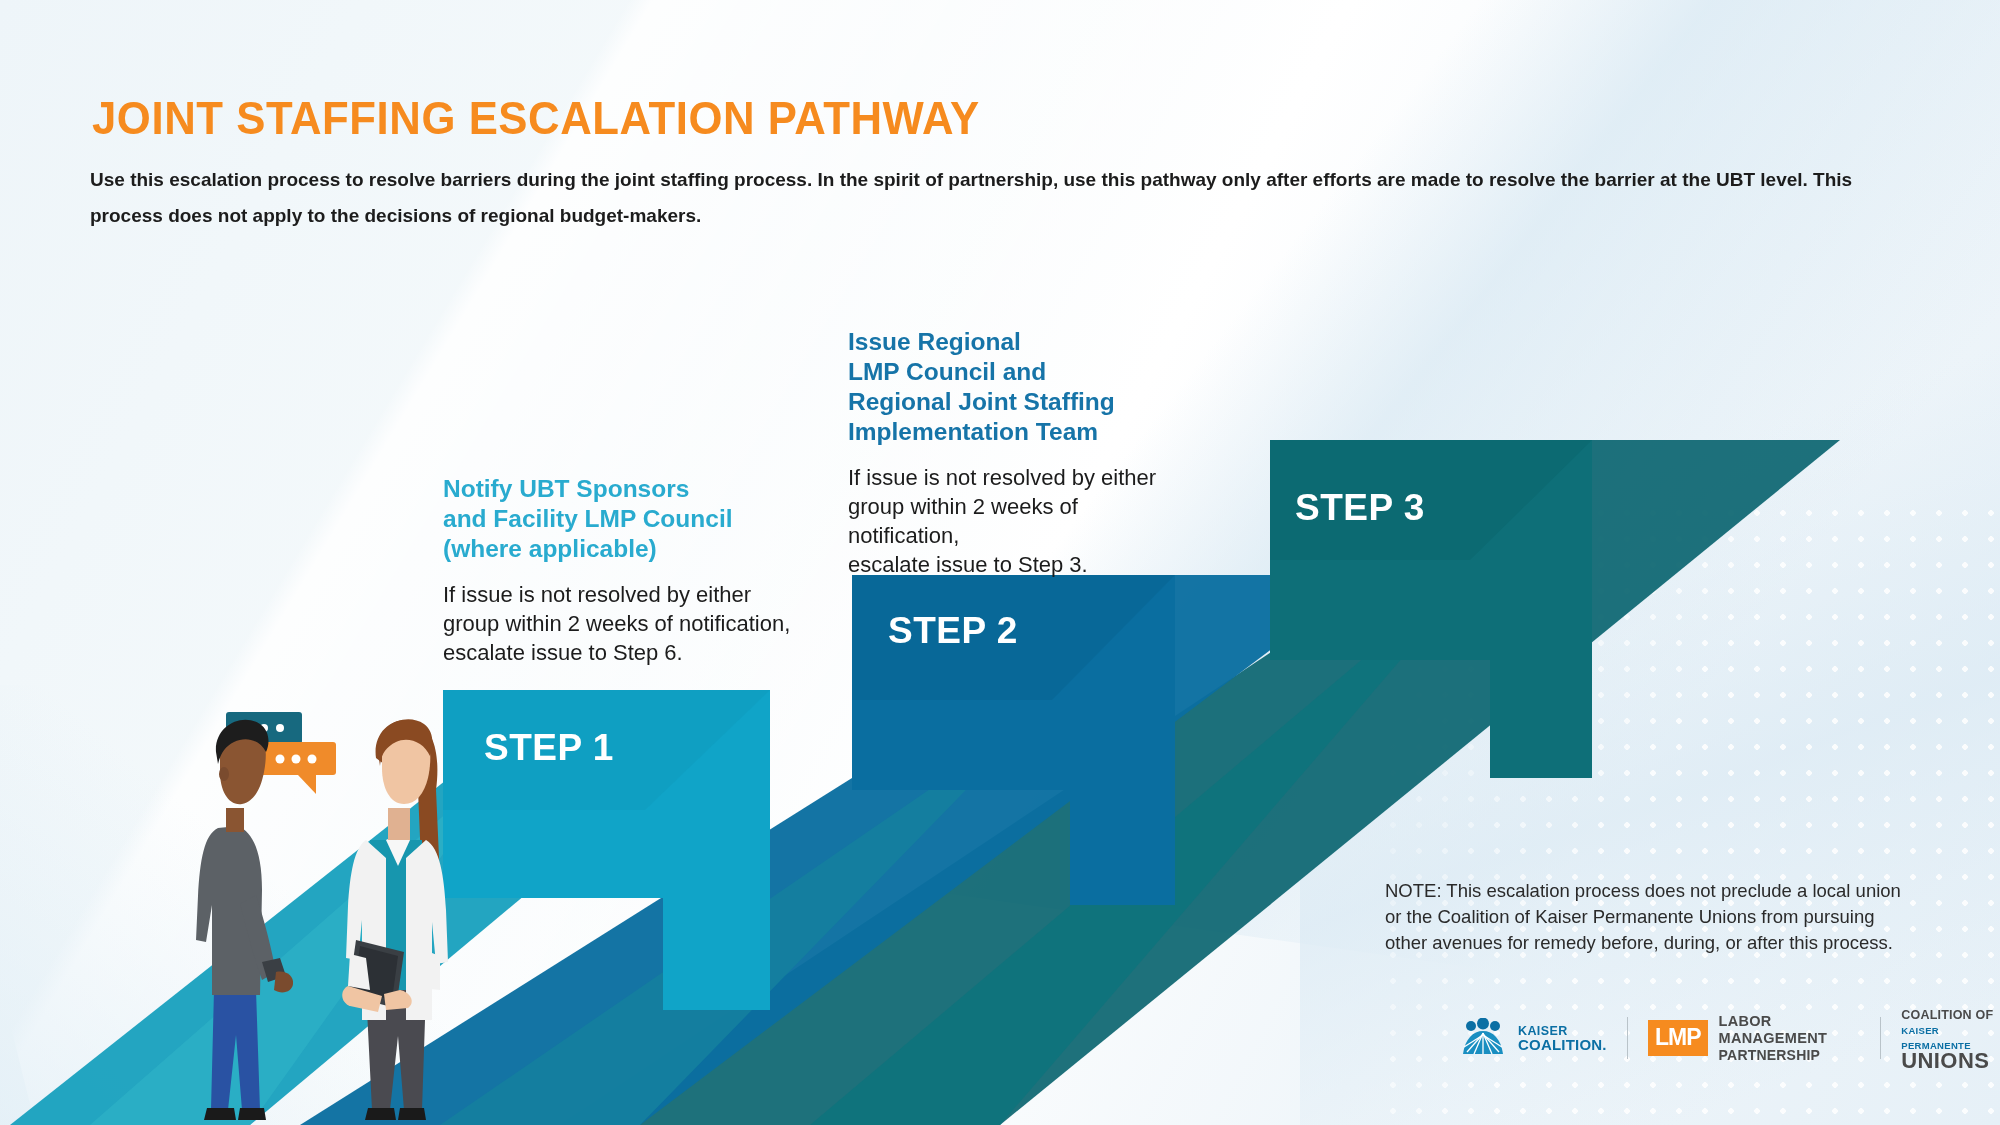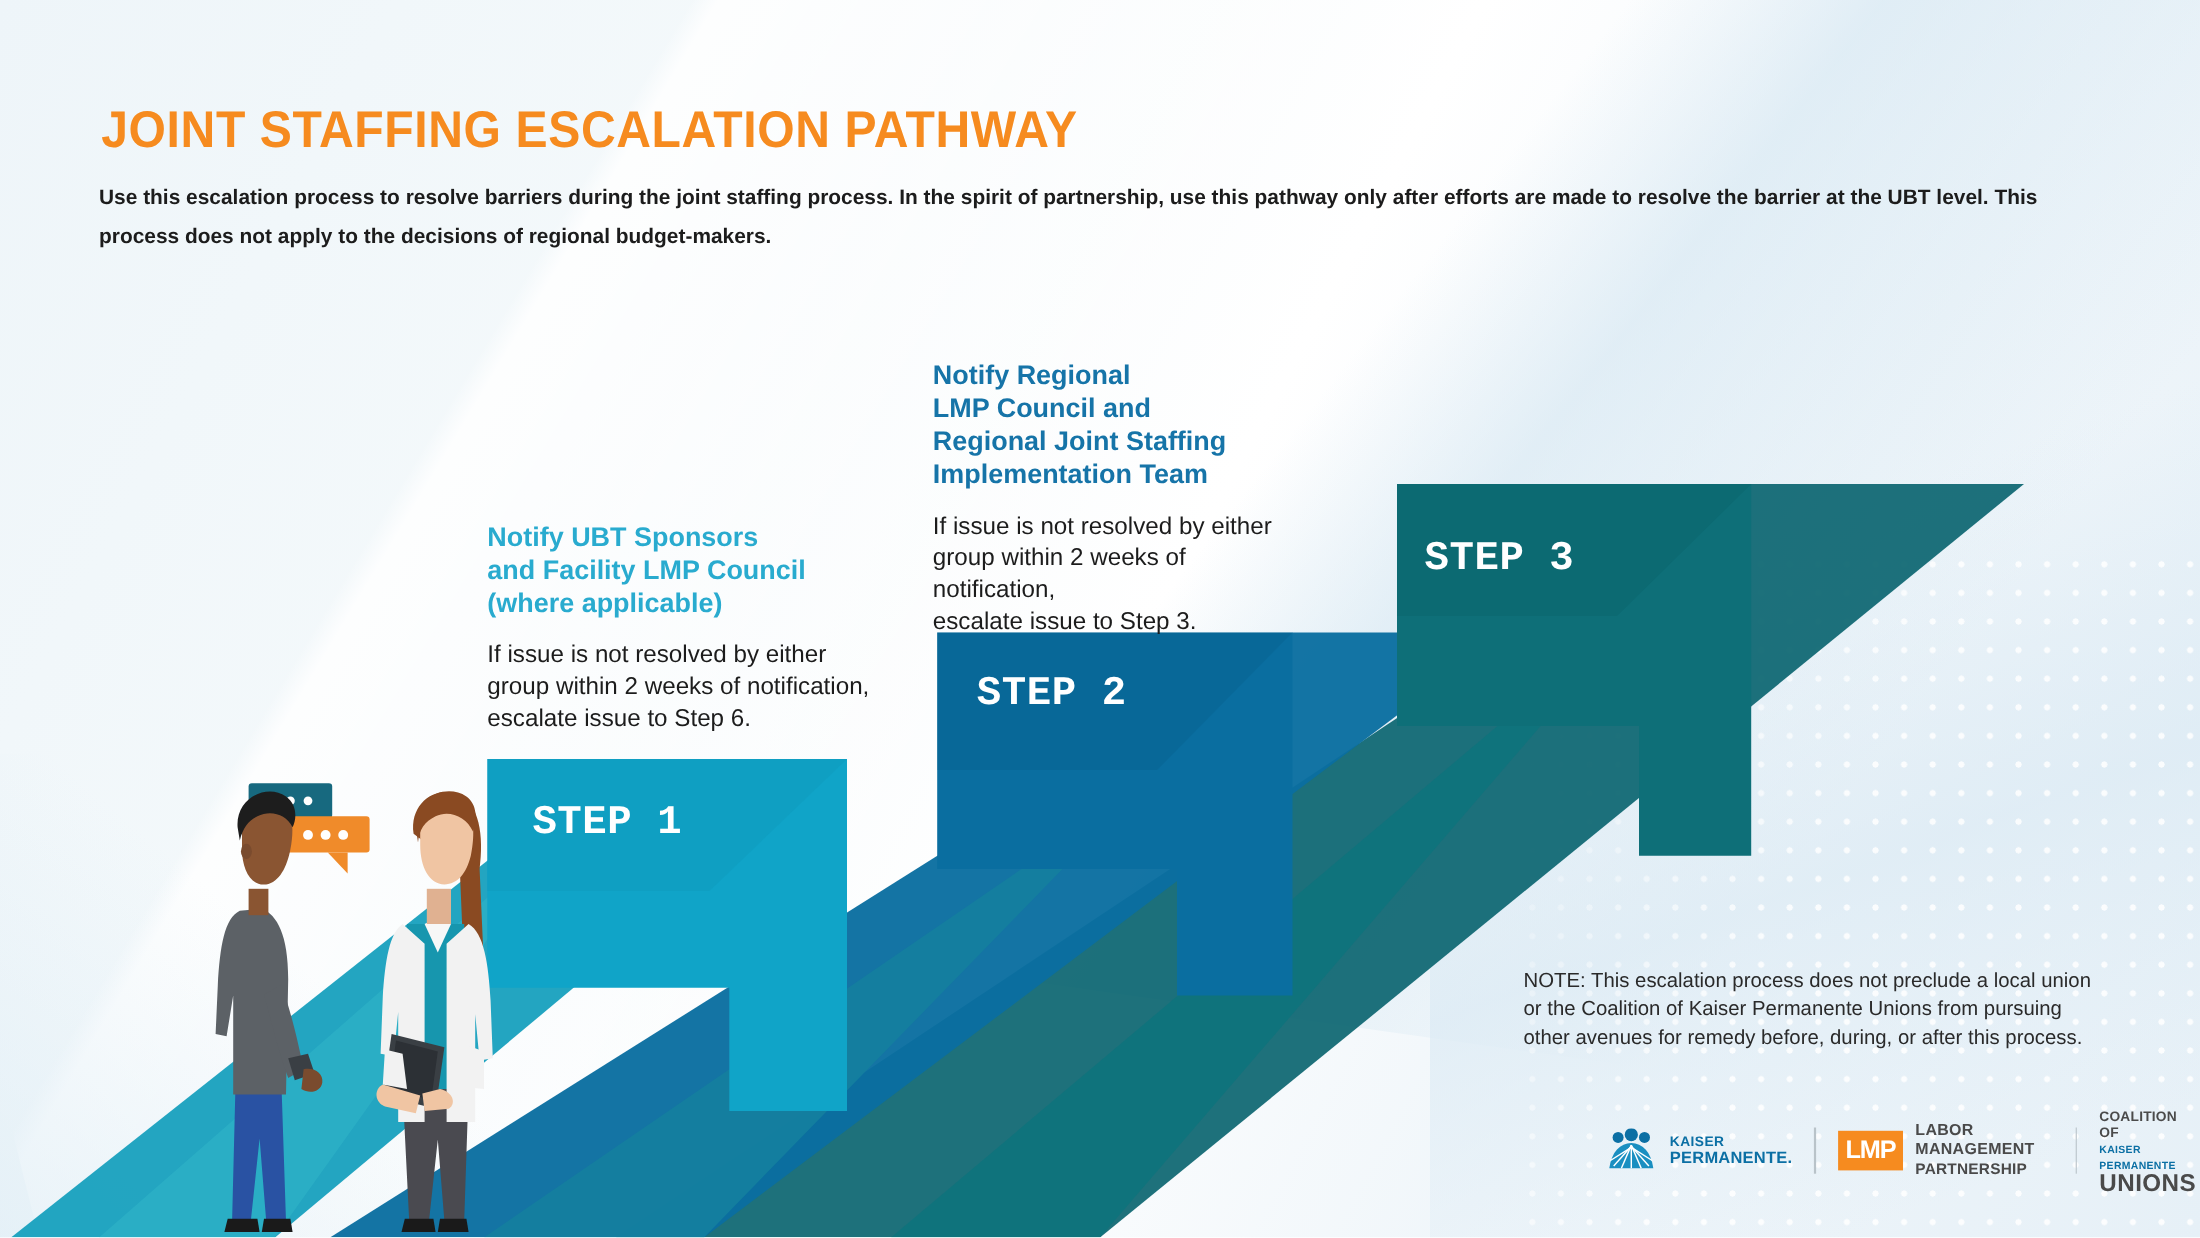--- a/index.html
+++ b/index.html
@@ -71,21 +71,20 @@
 
   #block-1 { left: 443px; top: 474px; width: 380px; }
   #block-2 { left: 848px; top: 327px; width: 330px; }
   #block-3 { left: 1268px; top: 295px; width: 340px; }
 
   
   .step-label {
     position: absolute; color: #ffffff;
     font-size: 37px; font-weight: 700; letter-spacing: 0.5px;
     white-space: nowrap;
-    font-family: Liberation Mono, monospace;
   }
   #label-1 { left: 484px; top: 727px; }
   #label-2 { left: 888px; top: 610px; }
   #label-3 { left: 1295px; top: 487px; }
 
   
   .note {
     position: absolute; left: 1385px; top: 878px; width: 530px;
     font-size: 18.5px; line-height: 26px; color: #2a2a2a;
   }
@@ -257,21 +256,21 @@
     </div>
     <div class="step-body">
       <div>If issue is not resolved by either</div>
       <div>group within 2 weeks of notification,</div>
       <div>escalate issue to Step 6.</div>
     </div>
   </div>
 
   <div class="step-block" id="block-2">
     <div class="step-head" style="color:#1674A8">
-      <div>Notify Regional</div>
+      <div>Issue Regional</div>
       <div>LMP Council and</div>
       <div>Regional Joint Staffing</div>
       <div>Implementation Team</div>
     </div>
     <div class="step-body">
       <div>If issue is not resolved by either</div>
       <div>group within 2 weeks of notification,</div>
       <div>escalate issue to Step 3.</div>
     </div>
   </div>
@@ -296,21 +295,21 @@
           <line x1="23" y1="15" x2="14" y2="36"></line>
           <line x1="23" y1="15" x2="32" y2="36"></line>
           <line x1="23" y1="16" x2="7" y2="34"></line>
           <line x1="23" y1="16" x2="39" y2="34"></line>
           <line x1="23" y1="17" x2="4" y2="29"></line>
           <line x1="23" y1="17" x2="42" y2="29"></line>
         </g>
       </svg>
       <div class="kp-text">
         <div class="kp-t1">KAISER</div>
-        <div class="kp-t2">PERMANENTE.</div>
+        <div class="kp-t2">COALITION.</div>
       </div>
     </div>
 
     <div class="logo-sep"></div>
 
     <div class="lmp-logo">
       <div class="lmp-mark">LMP</div>
       <div class="lmp-words">
         <div class="lmp-w1">LABOR MANAGEMENT</div>
         <div class="lmp-w2">PARTNERSHIP</div>

